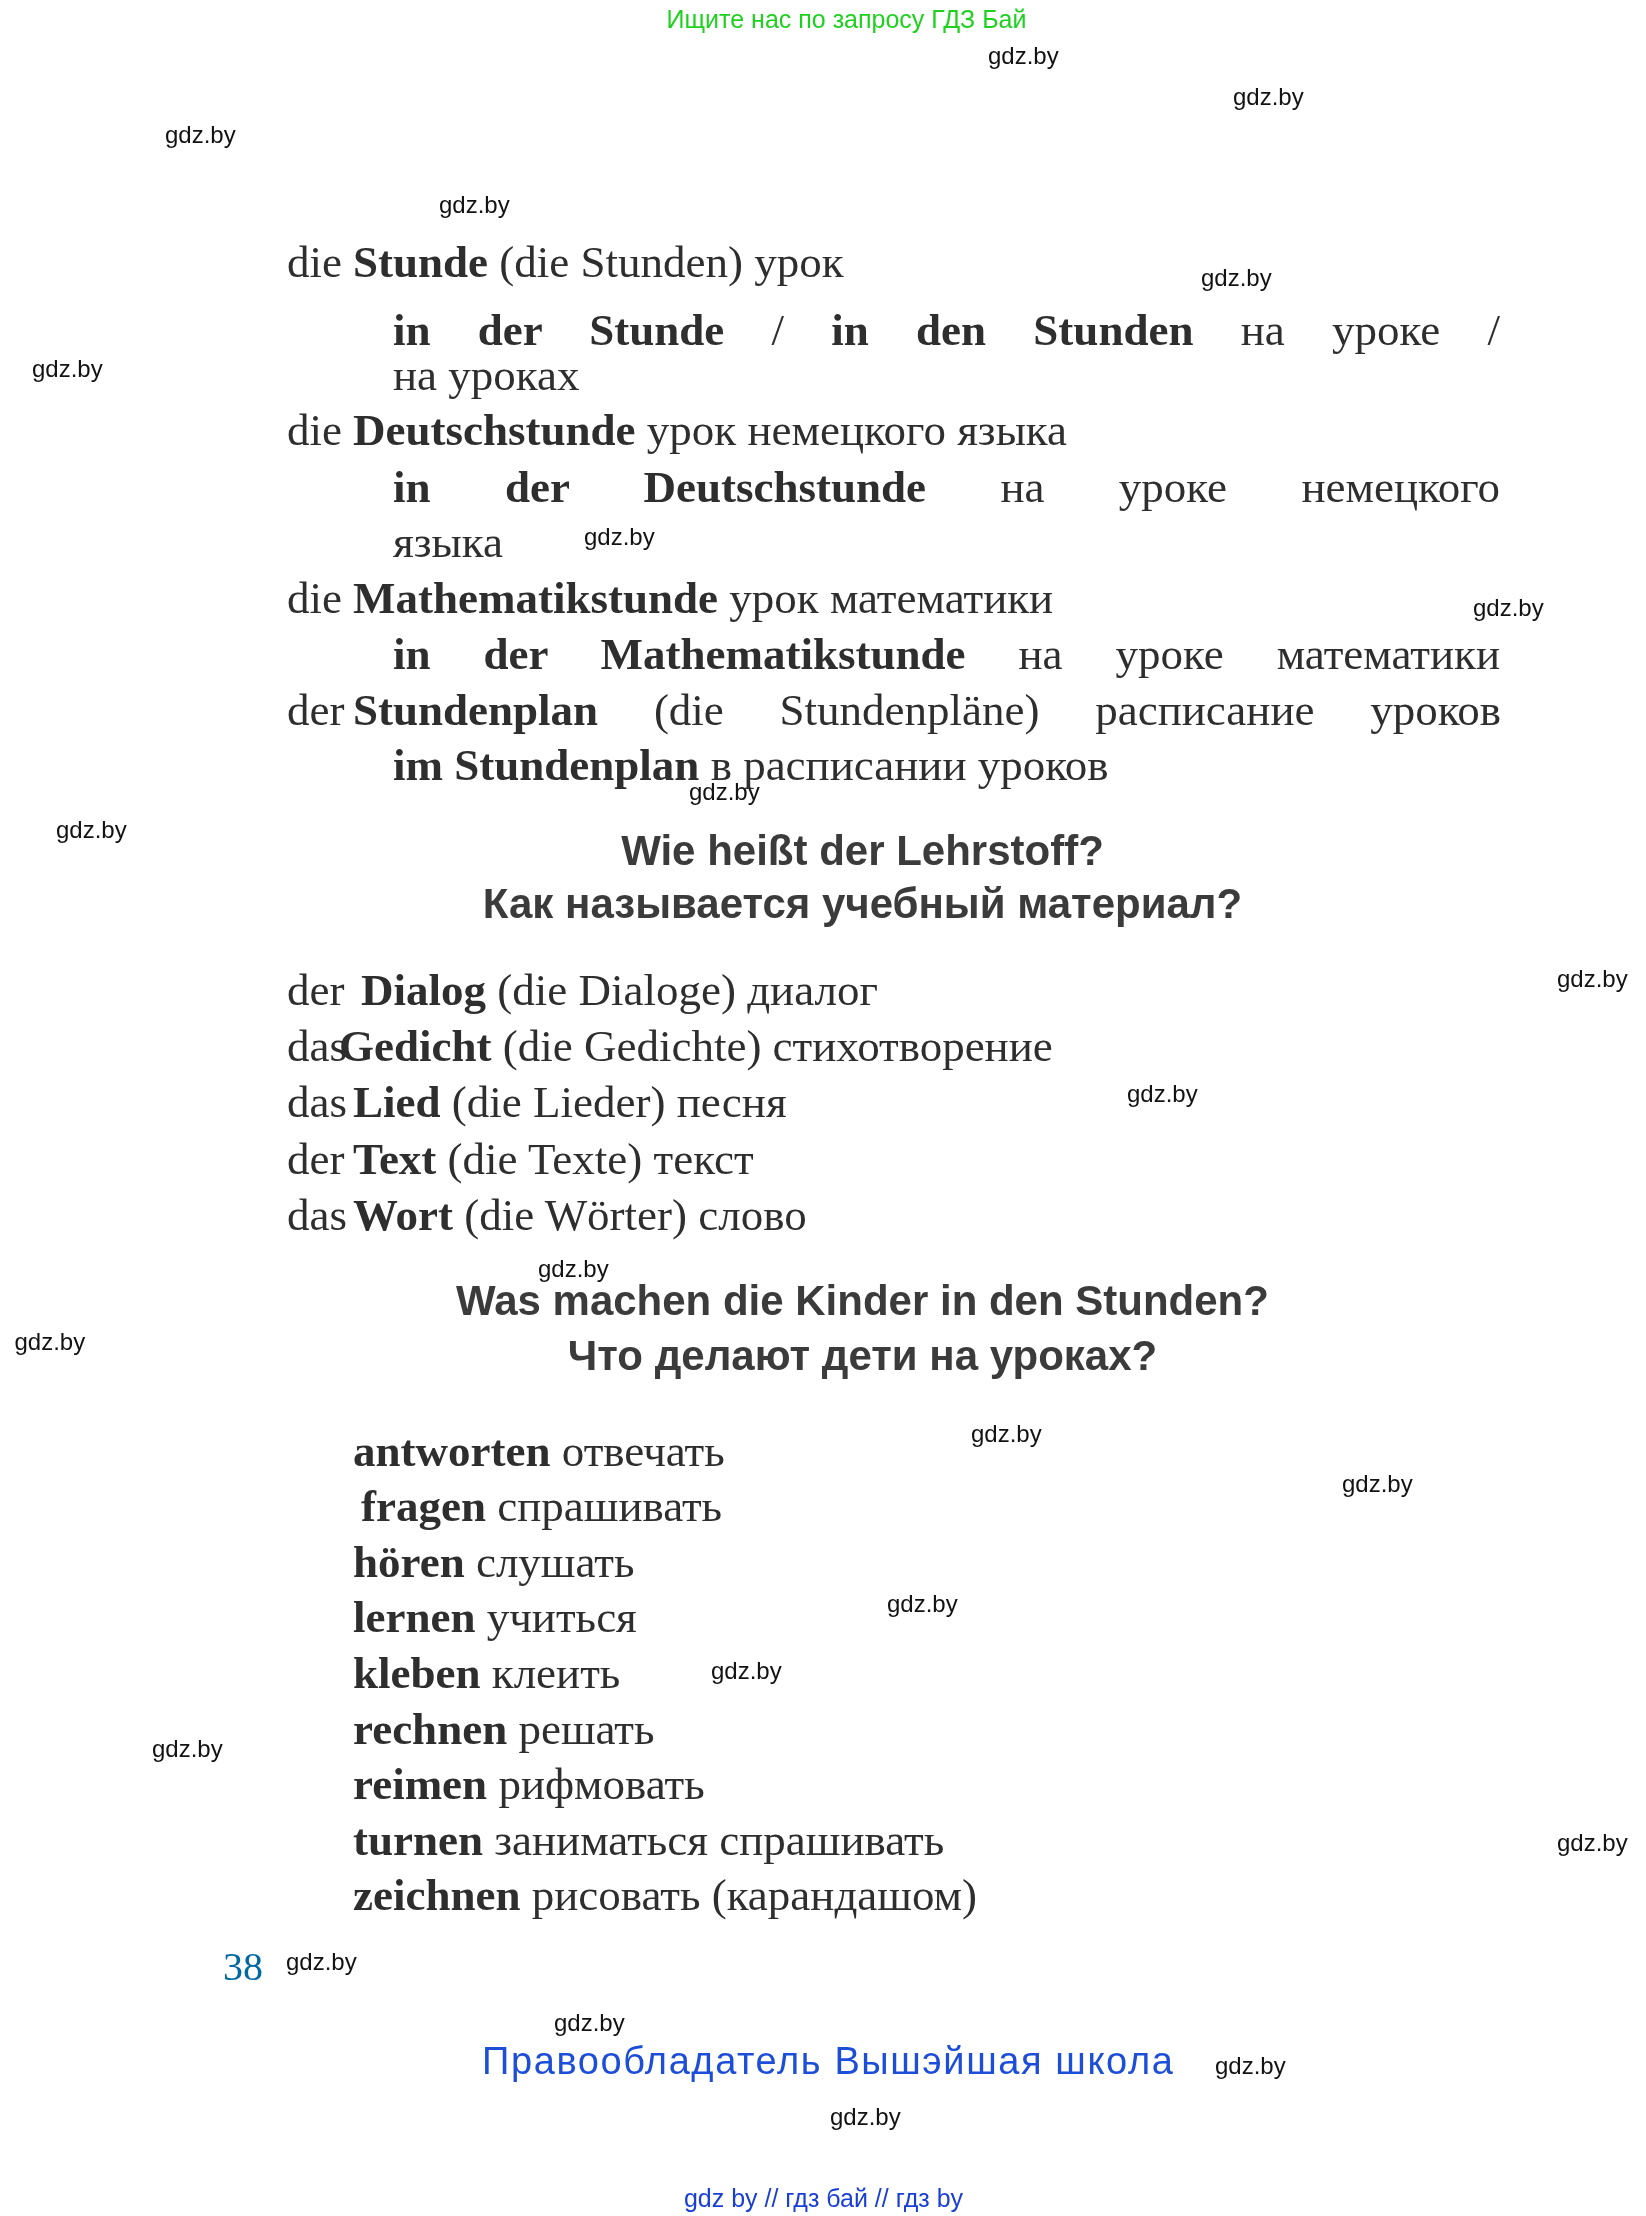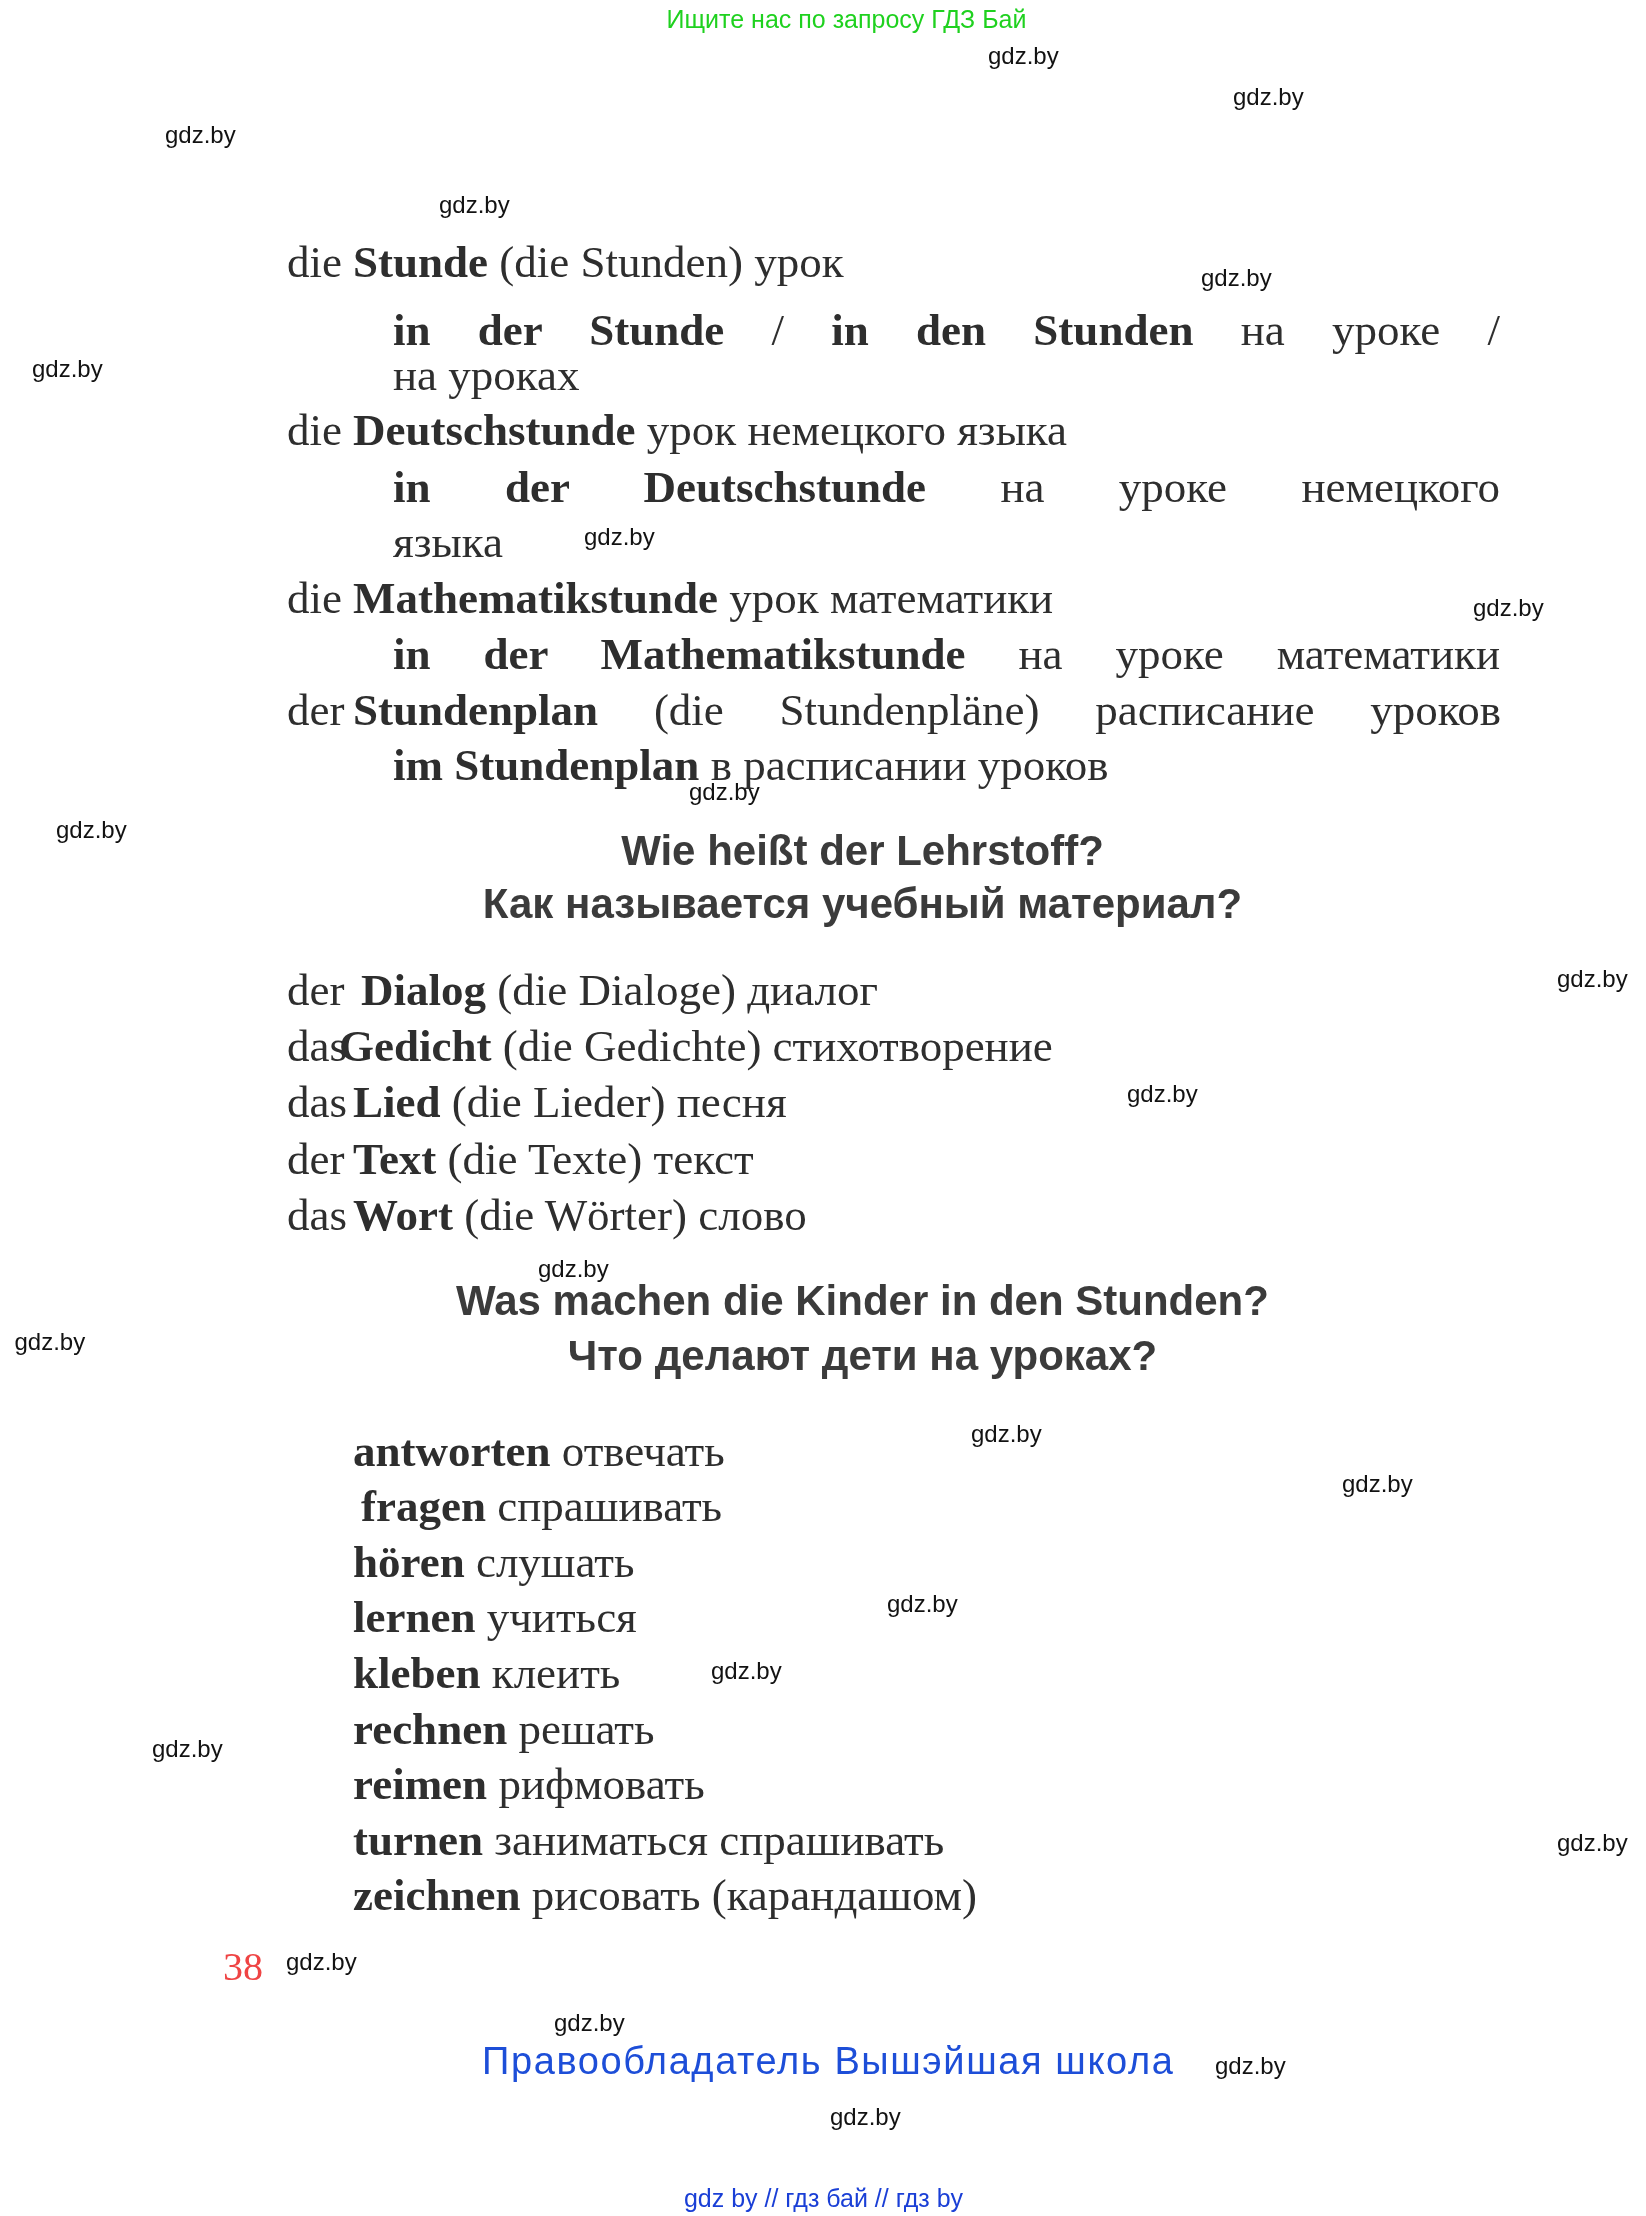--- a/index.html
+++ b/index.html
@@ -37,21 +37,21 @@
   .bold { font-weight:bold; }
   .heading {
     position:absolute; left:242px; width:1241px;
     text-align:center;
     font-family:"Liberation Sans", sans-serif;
     font-weight:bold; font-size:42px; color:#3b3b3b;
     white-space:nowrap; line-height:1;
   }
   .pagenum {
     position:absolute; left:223px; top:1947px;
-    font-size:40px; color:#ef4444; line-height:1;
+    font-size:40px; color:#0369a1; line-height:1;
   }
   .copyright {
     position:absolute; left:482px; top:2042px;
     font-family:"Liberation Sans", sans-serif;
     font-size:38px; letter-spacing:1.6px; color:#1d4ed8;
     white-space:nowrap; line-height:1;
   }
   .footer-links {
     position:absolute; top:2186px; left:0; width:100%;
     text-align:center;

